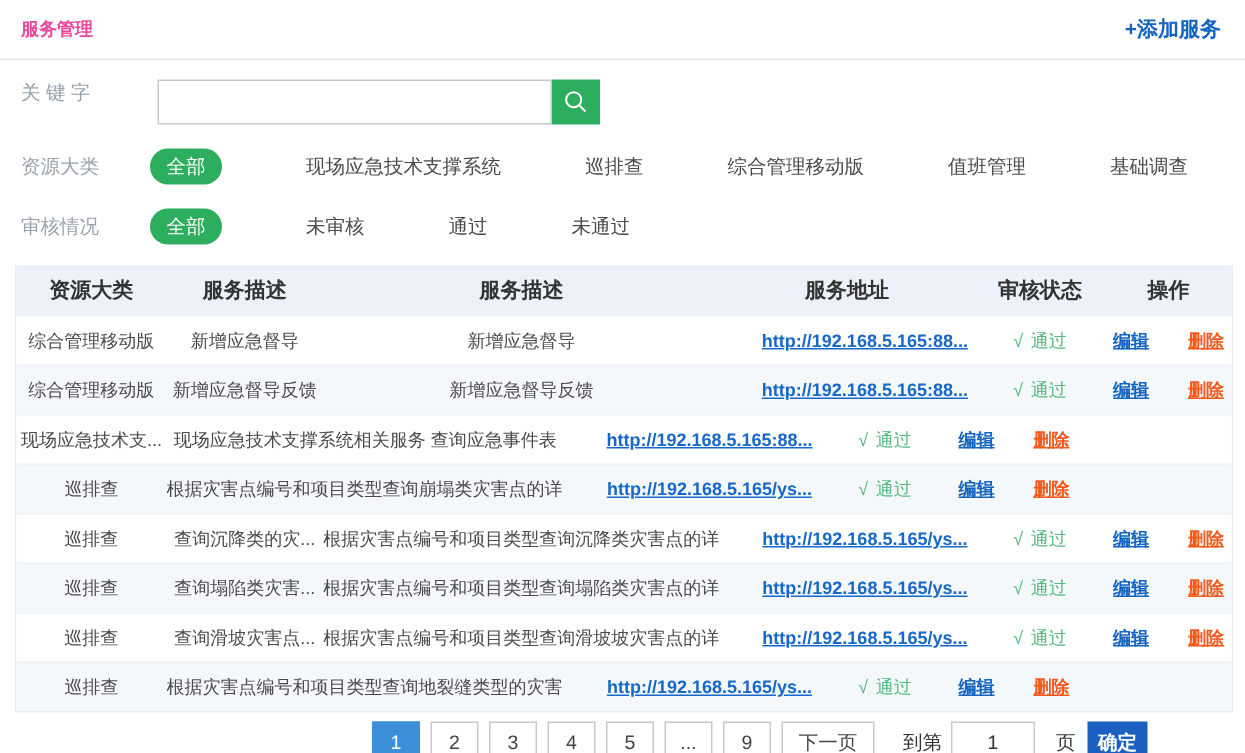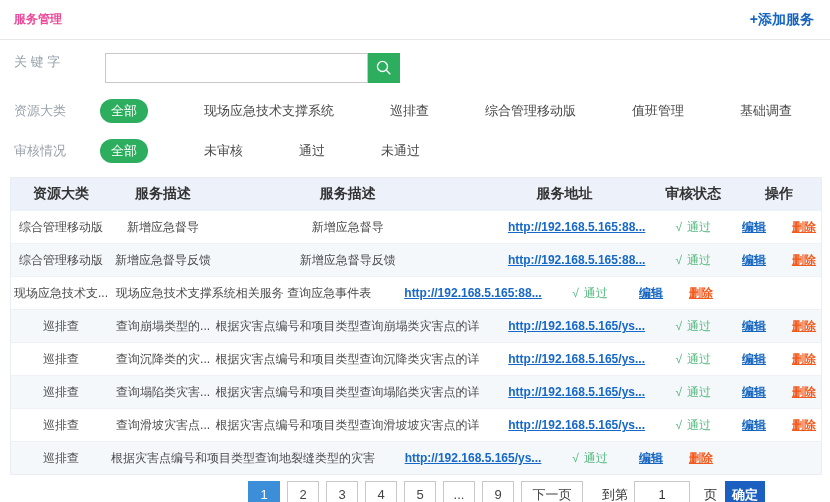--- a/index.html
+++ b/index.html
@@ -144,21 +144,20 @@
     <div class="cell c4"><span class="url-link">http://192.168.5.165:88...</span></div>
     <div class="cell c5 status"><span class="mark">√</span><span>通过</span></div>
     <div class="cell c6 ops">
       <span class="op-edit">编辑</span>
       <span class="op-del">删除</span>
     </div>
   </div>
 
   <div class="t-row">
     <div class="cell c1">巡排查</div>
-    <div class="cell c2">查询崩塌类型的...</div>
     <div class="cell c3">根据灾害点编号和项目类型查询崩塌类灾害点的详...</div>
     <div class="cell c4"><span class="url-link">http://192.168.5.165/ys...</span></div>
     <div class="cell c5 status"><span class="mark">√</span><span>通过</span></div>
     <div class="cell c6 ops">
       <span class="op-edit">编辑</span>
       <span class="op-del">删除</span>
     </div>
   </div>
 
   <div class="t-row">

